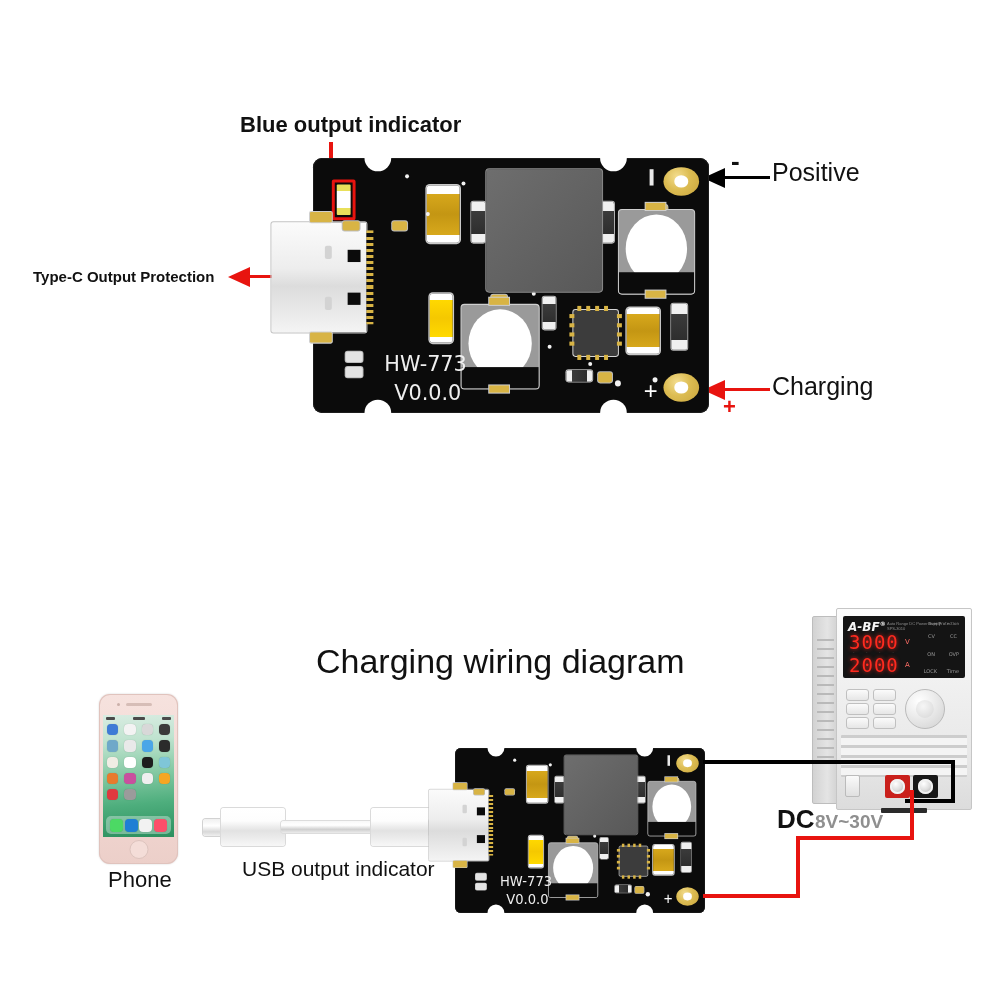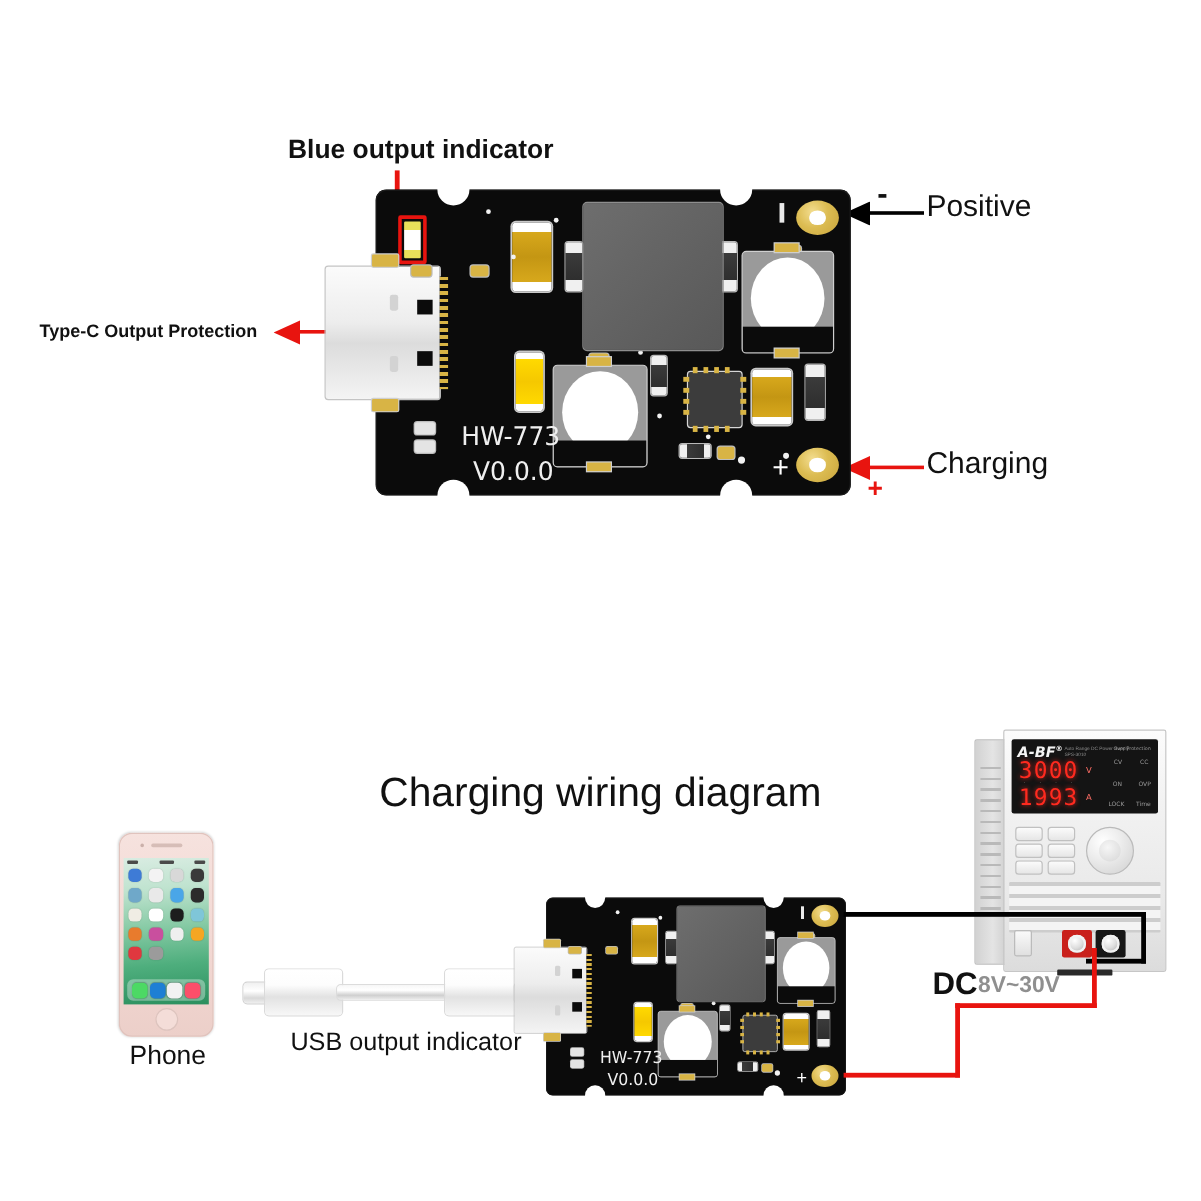--- a/index.html
+++ b/index.html
@@ -510,21 +510,21 @@
       </div>
       <div class="psu-sub" style="font-size:4px;">
         <div>Auto Range DC Power Supply</div>
         <div>SPS-3010</div>
       </div>
       <div class="psu-key" style="right:6px;top:5px;font-size:4px;">Over Protection</div>
 
       <div class="seg" style="left:6px;top:15px;font-size:19px;">3000</div>
       <div class="seg-u" style="left:62px;top:22px;font-size:7px;">V</div>
       <div class="psu-dots" style="left:10px;top:33px;font-size:5px;">· · · ·</div>
-      <div class="seg" style="left:6px;top:38px;font-size:19px;">1993</div>
+      <div class="seg" style="left:6px;top:38px;font-size:19px;">2000</div>
       <div class="seg-u" style="left:62px;top:45px;font-size:7px;">A</div>
 
       <div class="psu-key" style="right:30px;top:17px;font-size:5px;">CV</div>
       <div class="psu-key" style="right:8px;top:17px;font-size:5px;">CC</div>
       <div class="psu-key" style="right:30px;top:35px;font-size:5px;">ON</div>
       <div class="psu-key" style="right:6px;top:35px;font-size:5px;">OVP</div>
       <div class="psu-key" style="right:28px;top:52px;font-size:5px;">LOCK</div>
       <div class="psu-key" style="right:6px;top:52px;font-size:5px;">Time</div>
     </div>
 

